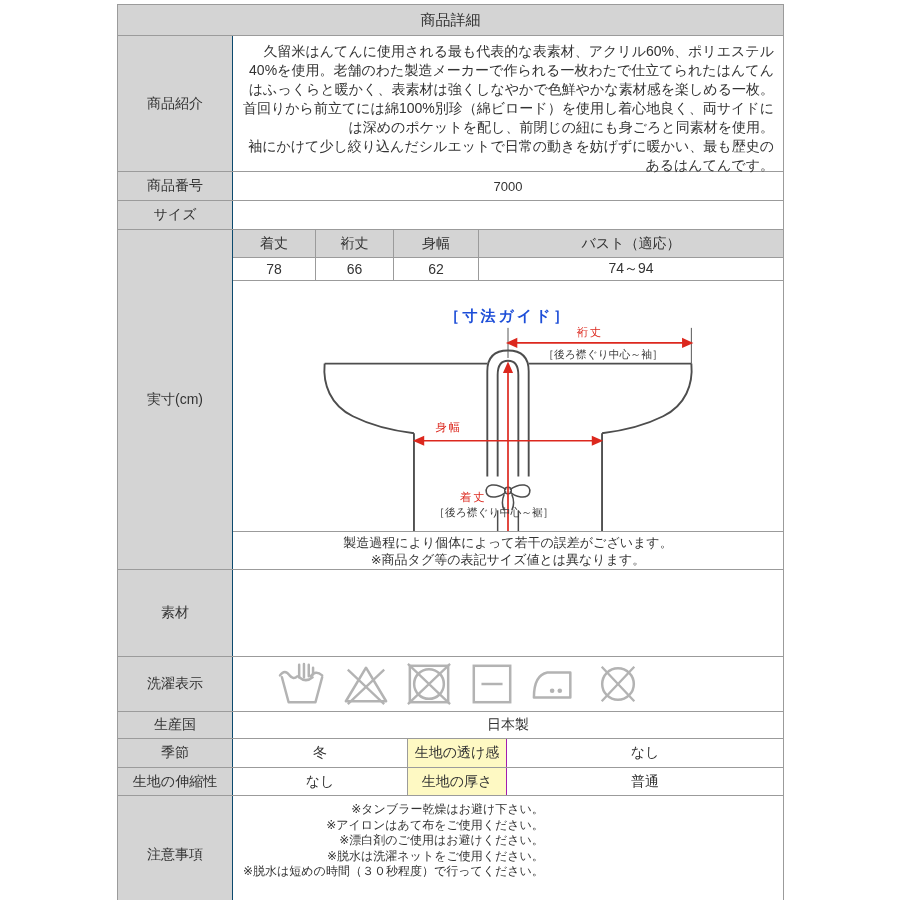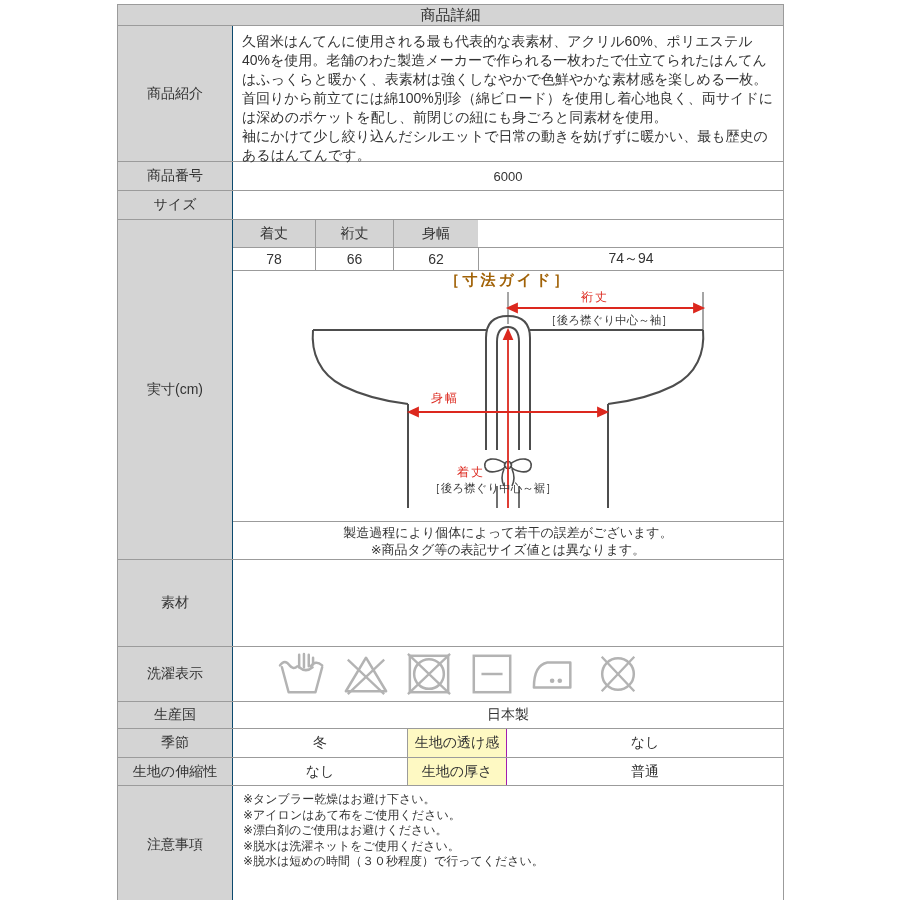--- a/index.html
+++ b/index.html
@@ -13,40 +13,40 @@
     border:1px solid #9b9b9b;background:#ffffff;
   }
   .row{display:flex;border-top:1px solid #9b9b9b;}
   .row:first-child{border-top:none;}
   .lab{
     width:115px;flex:0 0 115px;background:#d4d4d4;border-right:1px solid #0c4a6e;
     display:flex;align-items:center;justify-content:center;
     font-size:14px;text-align:center;box-sizing:border-box;padding:2px;
   }
   .val{flex:1;display:flex;align-items:center;justify-content:center;font-size:14px;box-sizing:border-box;}
-  .val.left{justify-content:flex-start;align-items:flex-start;}
-  .title-row{height:20px;background:#d4d4d4;display:flex;align-items:center;justify-content:center;font-size:15px;}
+  .val.left{justify-content:flex-start;align-items:flex-start;text-align:right;}
+  .title-row{height:30px;background:#d4d4d4;display:flex;align-items:center;justify-content:center;font-size:15px;}
   .intro-row{height:135px;}
   .intro-text{padding:6px 9px;font-size:14px;line-height:19px;white-space:pre-line;}
   .h28{height:28px;}
   .h27{height:27px;}
   .h26{height:26px;}
   
   .dims-content{flex:1;display:flex;flex-direction:column;}
   .subrow{display:flex;}
   .subcell{box-sizing:border-box;border-left:1px solid #9b9b9b;display:flex;align-items:center;justify-content:center;font-size:14px;}
   .subcell:first-child{border-left:none;}
   .sub-head .subcell{background:#d4d4d4;height:27px;}
   .sub-val .subcell{height:23px;border-top:1px solid #9b9b9b;}
   .c1{width:82px;flex:0 0 82px;}
   .c2{width:78px;flex:0 0 78px;}
   .c3{width:85px;flex:0 0 85px;}
   .c4{flex:1;}
   .diagram-box{border-top:1px solid #9b9b9b;height:250px;display:flex;flex-direction:column;align-items:center;}
-  .guide-title{font-size:15px;letter-spacing:3px;color:#a16207;margin-top:0;font-weight:bold;}
+  .guide-title{font-size:15px;letter-spacing:3px;color:#1d4ed8;margin-top:26px;font-weight:bold;}
   .size-note{border-top:1px solid #9b9b9b;height:37px;display:flex;flex-direction:column;align-items:center;justify-content:center;font-size:13px;line-height:17px;text-align:center;}
   
   .material-row{height:86px;}
   .mat-lines{padding:7px 10px;font-size:14px;line-height:19px;}
   
   .laundry-row{height:54px;justify-content:space-between;}
   .laundry-icons{flex:1;display:flex;align-items:center;justify-content:center;gap:9px;padding-right:95px;}
   .laundry-icons svg{display:block;}
   
   .val-a{flex:0 0 175px;border-right:1px solid #9b9b9b;}
@@ -67,34 +67,35 @@
     <div class="lab">商品紹介</div>
     <div class="val left">
       <div class="intro-text">久留米はんてんに使用される最も代表的な表素材、アクリル60%、ポリエステル40%を使用。老舗のわた製造メーカーで作られる一枚わたで仕立てられたはんてんはふっくらと暖かく、表素材は強くしなやかで色鮮やかな素材感を楽しめる一枚。
 首回りから前立てには綿100%別珍（綿ビロード）を使用し着心地良く、両サイドには深めのポケットを配し、前閉じの紐にも身ごろと同素材を使用。
 袖にかけて少し絞り込んだシルエットで日常の動きを妨げずに暖かい、最も歴史のあるはんてんです。</div>
     </div>
   </div>
 
   <div class="row h28">
     <div class="lab">商品番号</div>
-    <div class="val" style="font-size:13px;">6000</div>
+    <div class="val" style="font-size:13px;">7000</div>
   </div>
 
   <div class="row h28">
     <div class="lab">サイズ</div>
   </div>
 
   <div class="row">
     <div class="lab">実寸(cm)</div>
     <div class="dims-content">
       <div class="subrow sub-head">
         <div class="subcell c1">着丈</div>
         <div class="subcell c2">裄丈</div>
         <div class="subcell c3">身幅</div>
+        <div class="subcell c4">バスト（適応）</div>
       </div>
       <div class="subrow sub-val">
         <div class="subcell c1">78</div>
         <div class="subcell c2">66</div>
         <div class="subcell c3">62</div>
         <div class="subcell c4">74～94</div>
       </div>
       <div class="diagram-box">
         <div class="guide-title">［寸法ガイド］</div>
         <svg width="470" height="218" viewBox="0 0 470 218">

